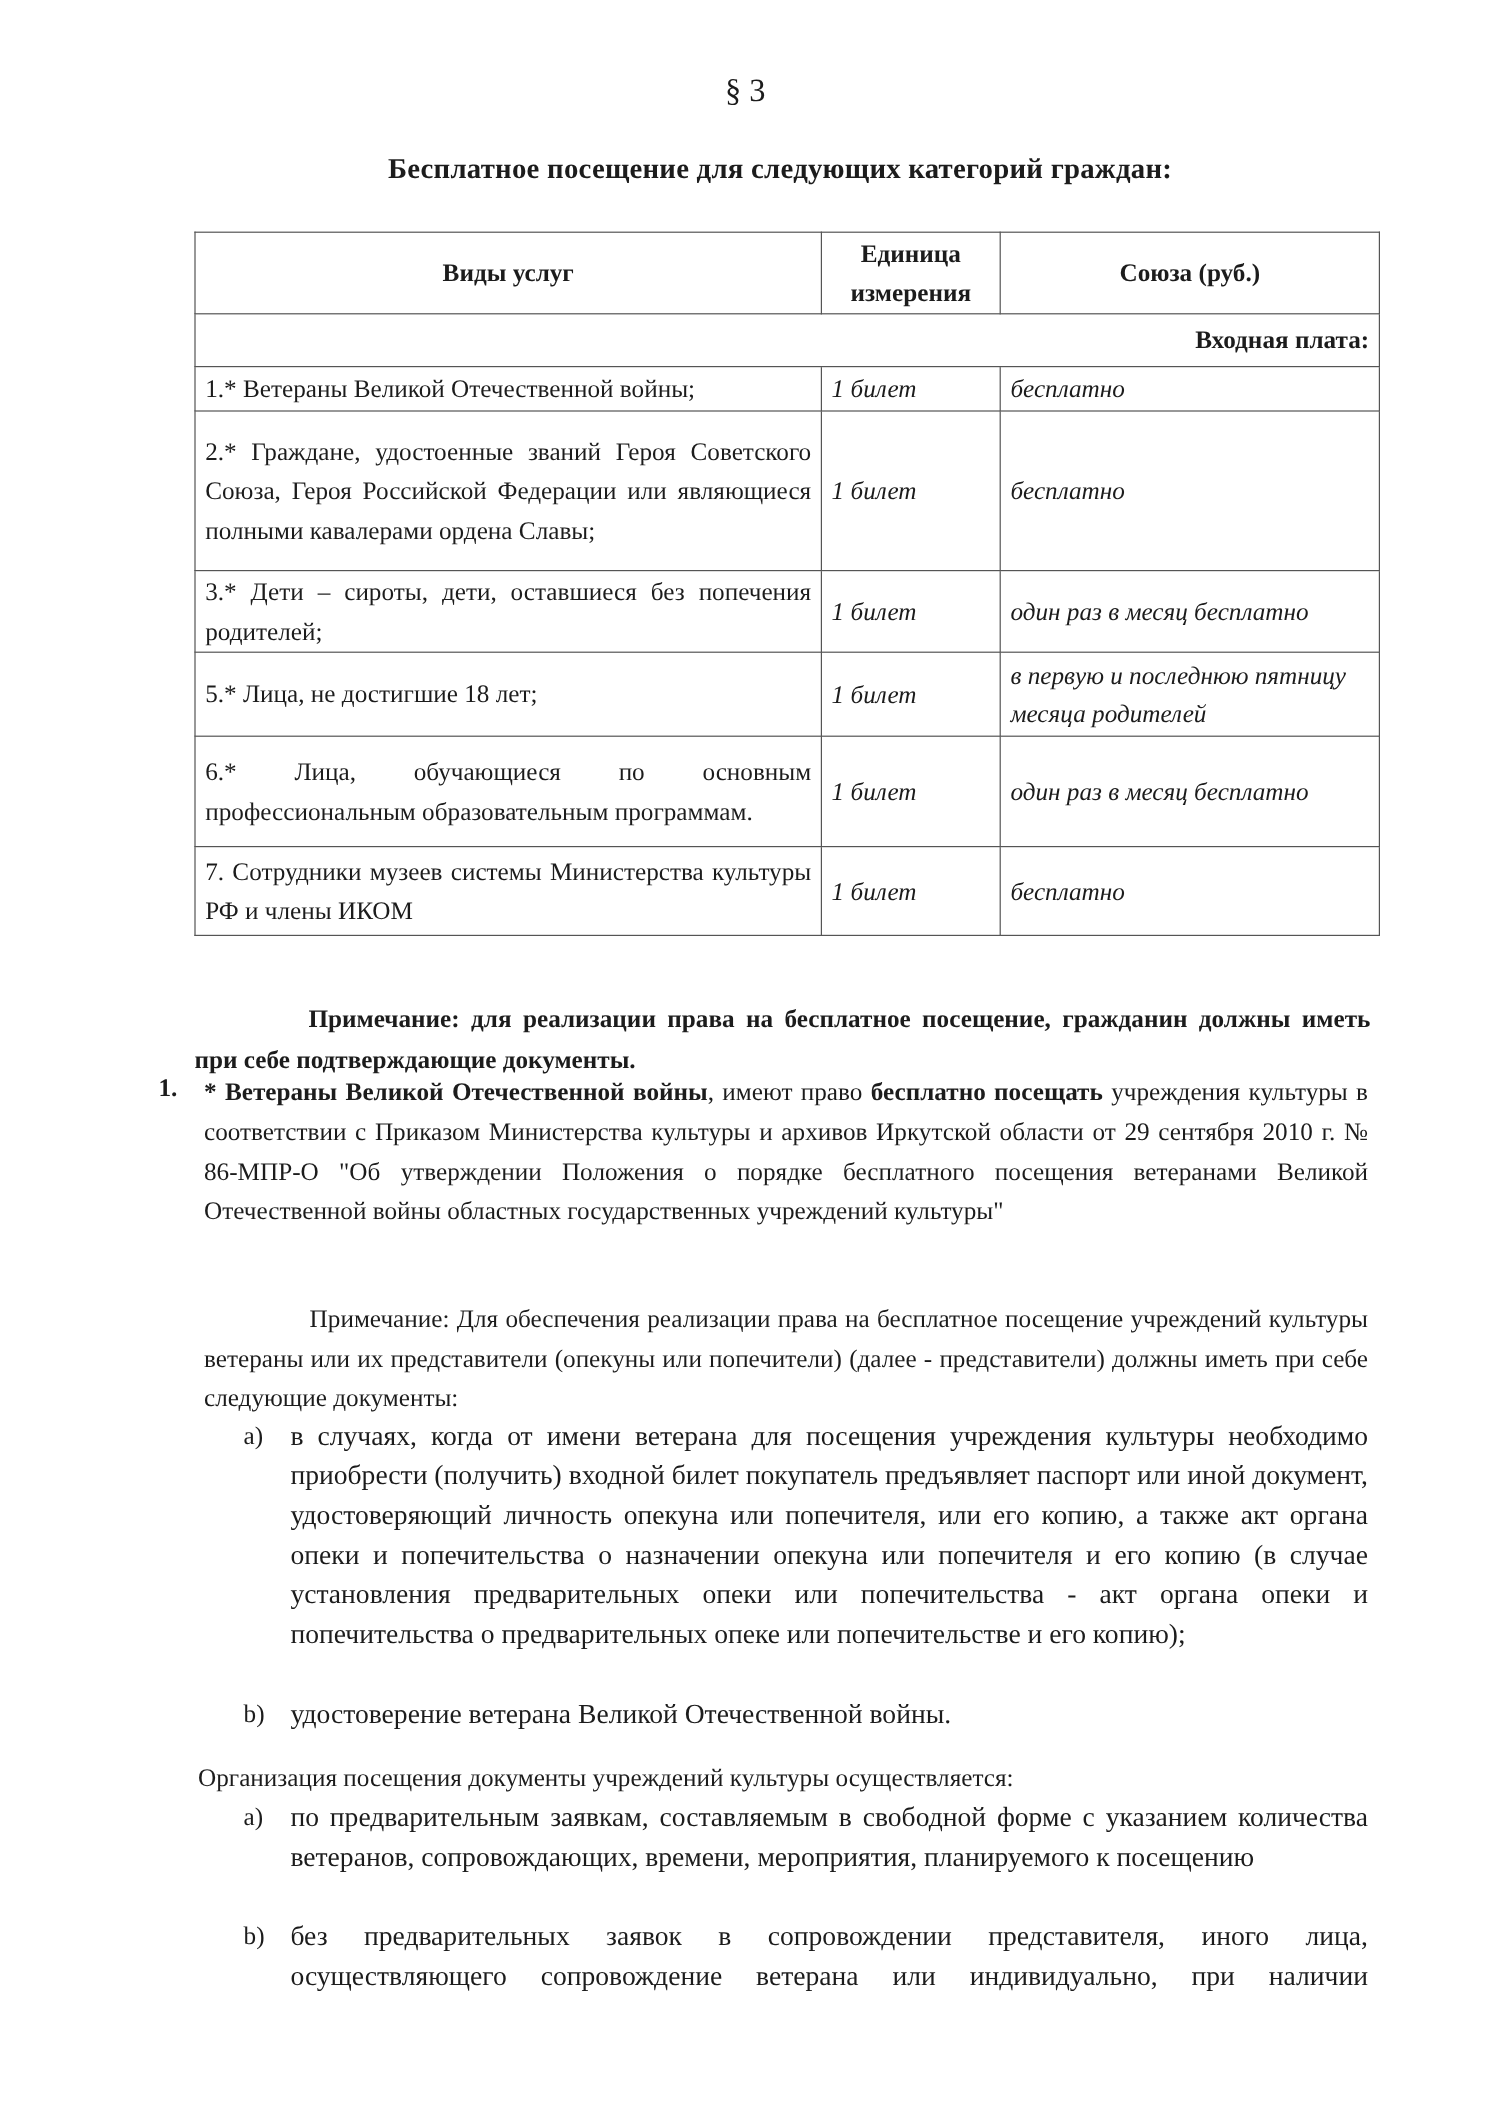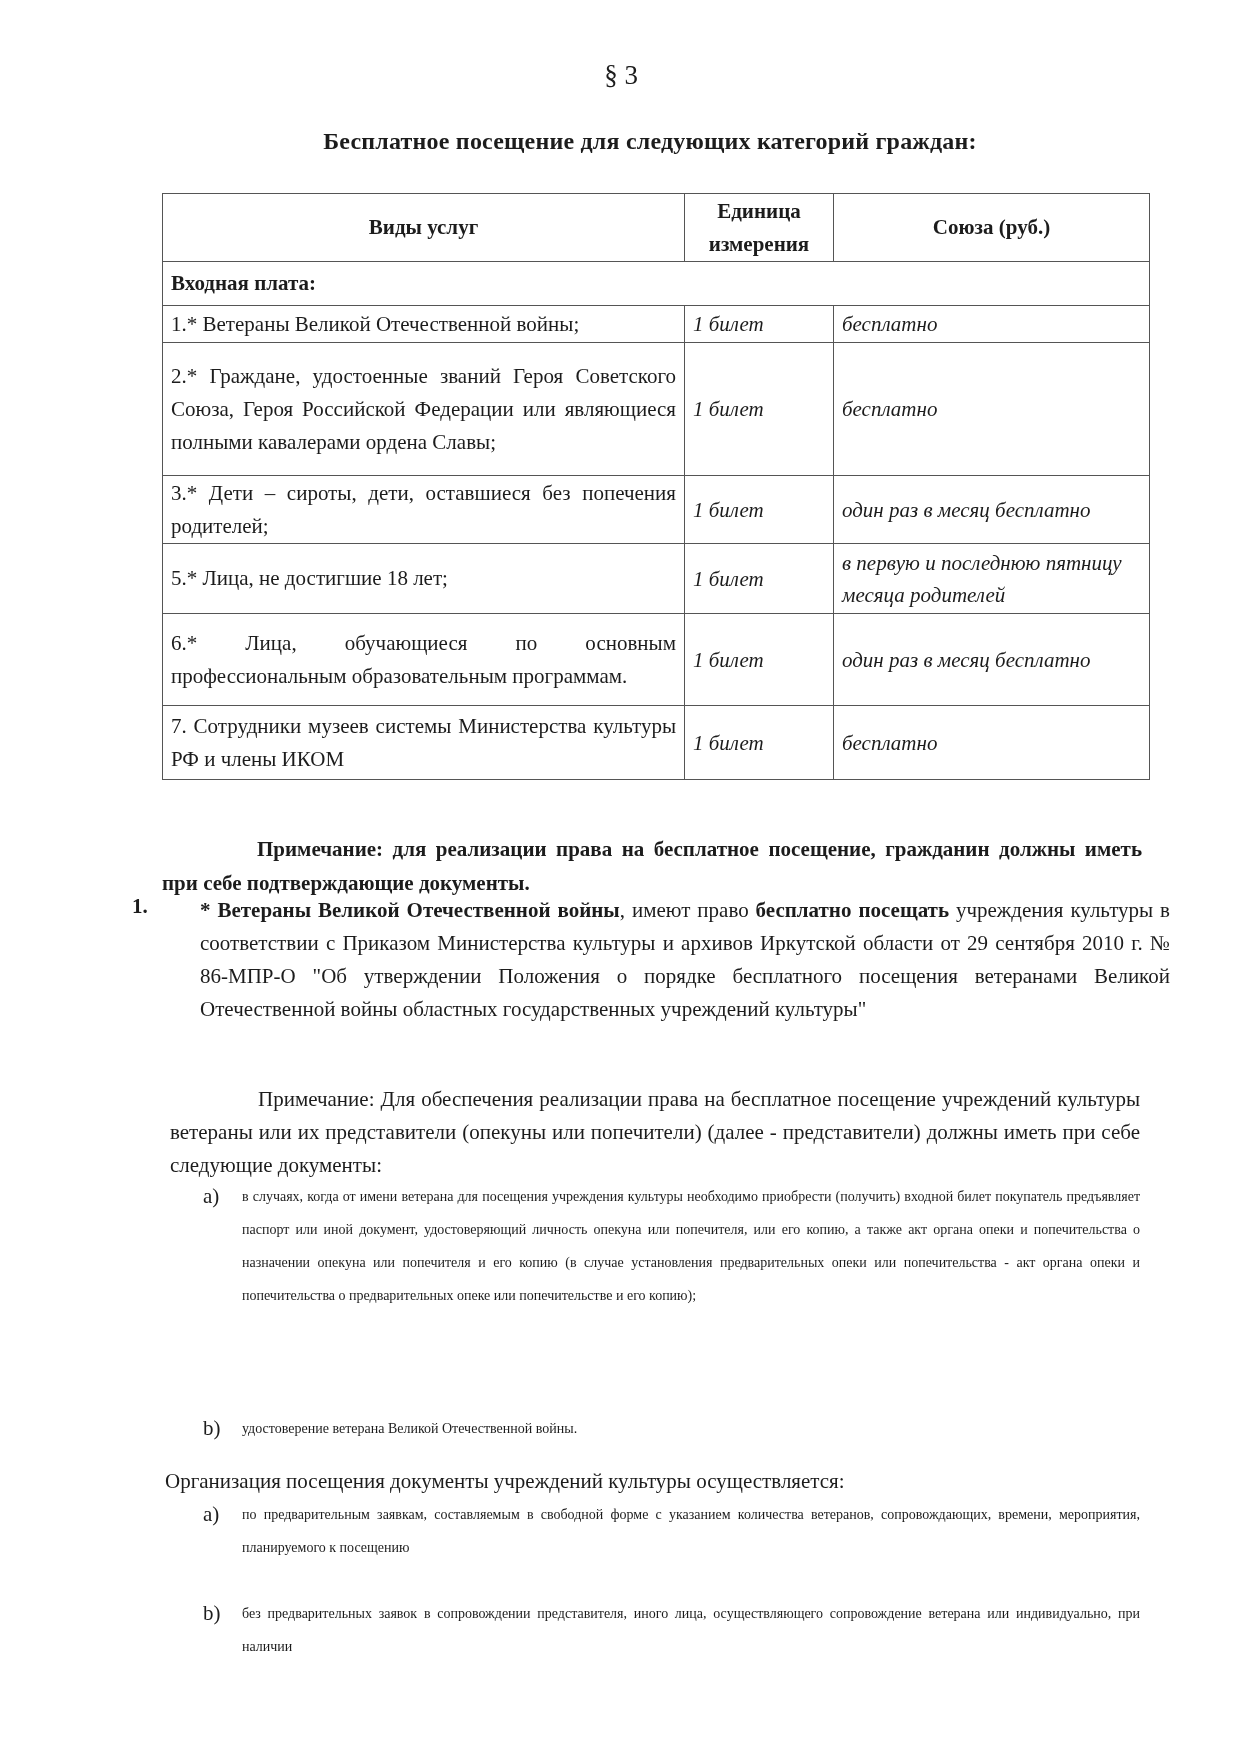--- a/index.html
+++ b/index.html
@@ -18,30 +18,30 @@
   #pricing-table td, #pricing-table th { border: 1.5px solid #555; padding: 0 8px; vertical-align: middle; }
   #pricing-table th { font-weight: bold; text-align: center; line-height: 33px; font-size: 21px; }
   #pricing-table col.c1 { width: 522px; }
   #pricing-table col.c2 { width: 149px; }
   #pricing-table col.c3 { width: 316px; }
   #pricing-table tr.hdr { height: 68px; }
   #pricing-table tr.sub { height: 44px; }
   #pricing-table td.svc { text-align: justify; text-align-last: left; line-height: 33px; }
   #pricing-table td.svc.just { text-align-last: left; }
   #pricing-table td.unit, #pricing-table td.price { text-align: left; line-height: 32px; font-style: italic; }
-  #pricing-table td.subhead { font-weight: bold; text-align: left; }
+  #pricing-table td.subhead { font-weight: bold; text-align: right; }
 
   #table-note { left: 162px; width: 980px; top: 832px; font-size: 21px; font-weight: bold; line-height: 34px; text-align: justify; text-indent: 95px; }
 
   .para { font-size: 21px; line-height: 33px; text-align: justify; }
-  #item1 { left: 170px; width: 970px; top: 894px; margin-left: 30px; }
+  #item1 { left: 170px; width: 970px; top: 894px; }
   #item1-num { left: 132px; top: 894px; font-size: 21px; font-weight: bold; }
   #vet-note { left: 170px; width: 970px; top: 1083px; text-indent: 88px; }
 
-  .list-item { position: absolute; font-size: 14px; line-height: 33px; text-align: justify; }
+  .list-item { position: absolute; font-size: 23px; line-height: 33px; text-align: justify; }
   .list-marker { position: absolute; font-size: 21px; line-height: 33px; }
   #doc-a { left: 242px; width: 898px; top: 1180px; }
   #doc-a-m { left: 203px; top: 1180px; }
   #doc-b { left: 242px; width: 898px; top: 1412px; }
   #doc-b-m { left: 203px; top: 1412px; }
   #org-lead { left: 165px; width: 975px; top: 1465px; }
   #org-a { left: 242px; width: 898px; top: 1498px; }
   #org-a-m { left: 203px; top: 1498px; }
   #org-b { left: 242px; width: 898px; top: 1597px; text-align-last: justify; }
   #org-b-m { left: 203px; top: 1597px; }

